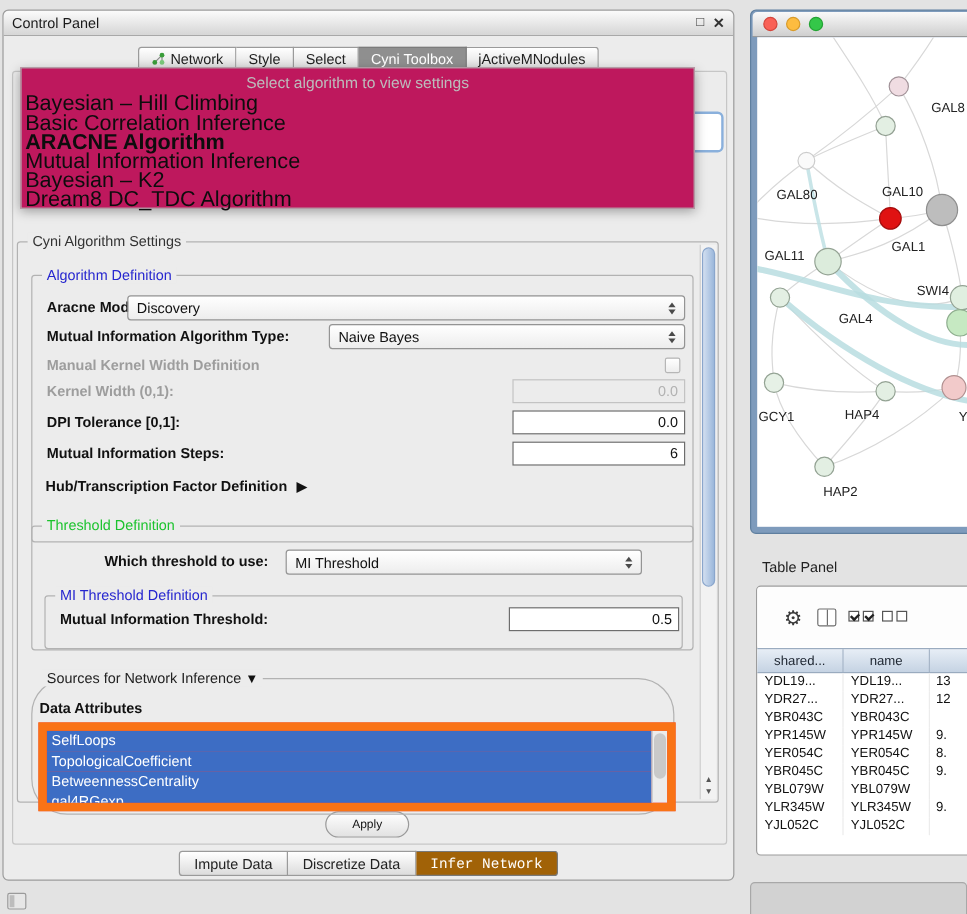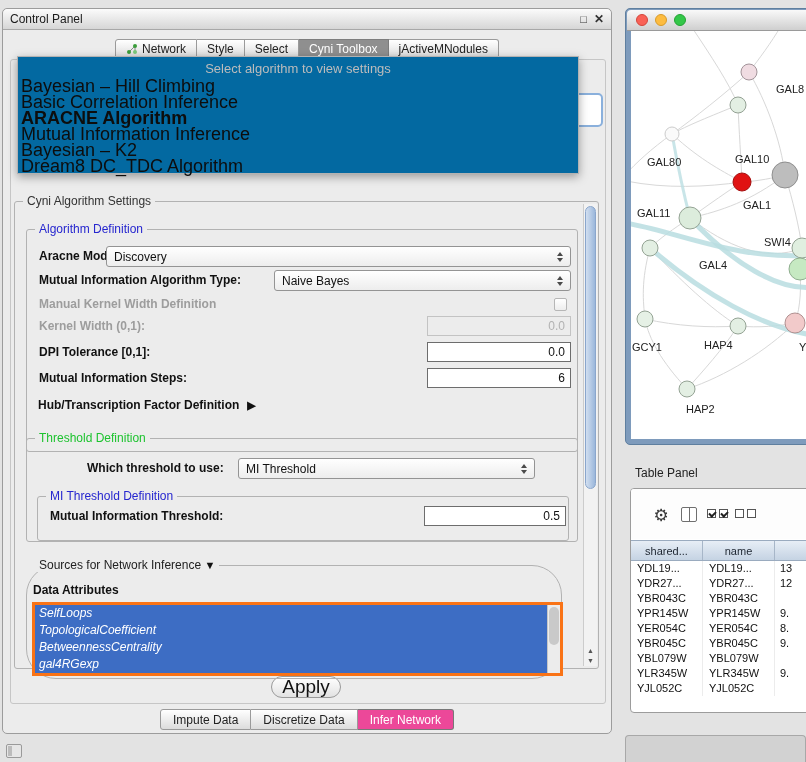--- a/index.html
+++ b/index.html
@@ -17,21 +17,21 @@
   .content-outline{position:absolute;left:7px;top:50px;width:596px;height:645px;border:1px solid #c6c6c6;border-radius:3px;}
 
   .tab-bar{position:absolute;left:0;top:30px;width:100%;display:flex;justify-content:center;z-index:2;}
   .tab{height:20px;display:flex;align-items:center;gap:4px;padding:0 10px;border:1px solid #9a9a9a;border-left:none;background:linear-gradient(#ffffff,#dcdcdc);font-size:12px;color:#222;}
   .tab:first-child{border-left:1px solid #9a9a9a;border-radius:3px 0 0 3px;justify-content:space-between;}
   .tab:last-child{border-radius:0 3px 3px 0;}
   .tab.active{background:#8f8f8f;color:#fff;border-color:#7c7c7c;}
   .tab-icon{display:inline-flex;width:12px;height:12px;}
 
   
-  .algo-popup{position:absolute;left:14px;top:47px;width:562px;height:118px;background:#0369a1;border:1px solid #b2b2b2;box-shadow:0 3px 9px rgba(0,0,0,.35);z-index:10;padding-top:2px;}
+  .algo-popup{position:absolute;left:14px;top:47px;width:562px;height:118px;background:#be185d;border:1px solid #b2b2b2;box-shadow:0 3px 9px rgba(0,0,0,.35);z-index:10;padding-top:2px;}
   .popup-placeholder{text-align:center;color:#bcbcbc;font-size:13px;height:19px;line-height:19px;}
   .popup-item{height:16px;line-height:16px;padding-left:3px;font-size:18px;color:#0d0d0d;}
   .popup-item.selected{font-weight:bold;}
 
   .combo-fragment{position:absolute;left:556px;top:84px;width:44px;height:34px;background:#fff;border:2px solid #8ab0dc;border-radius:5px;z-index:5;}
 
   
   .settings-box{position:absolute;left:11px;top:192px;width:585px;height:468px;border:1px solid #b2b2b2;border-radius:3px;z-index:1;}
   .legend{position:absolute;top:-8px;left:8px;background:#ececec;padding:0 4px;font-size:12px;color:#333;white-space:nowrap;}
   .legend.blue{color:#2626cf;}
@@ -47,37 +47,37 @@
   .spin .up{border-bottom:4px solid #4a4a4a;}
   .spin .dn{border-top:4px solid #4a4a4a;}
 
   .tfield{position:absolute;height:20px;line-height:18px;border:1px solid #6d6d6d;background:#fff;text-align:right;padding-right:5px;font-size:12px;color:#111;}
   .tfield.disabled{border-color:#c3c3c3;background:#ececec;color:#b2b2b2;}
   .checkbox{position:absolute;width:13px;height:13px;border:1px solid #b6b6b6;border-radius:2px;background:linear-gradient(#ffffff,#ededed);}
 
   .hub-row{position:absolute;left:23px;top:196px;font-weight:bold;font-size:12px;display:flex;align-items:center;gap:8px;}
   .tri{font-size:11px;color:#111;}
 
-  .attr-list{position:absolute;background:#ef4444;border:3px solid #f97316;overflow:hidden;font-style:italic;}
+  .attr-list{position:absolute;background:#ef4444;border:7px solid #f97316;overflow:hidden;}
   .attr-item{height:17px;line-height:17px;padding-left:4px;font-size:12px;color:#111;width:calc(100% - 13px);}
   .attr-item.selected{background:#3d6dc4;color:#fff;}
   .attr-scrollbar{position:absolute;right:0;top:0;bottom:0;width:13px;background:#ececec;border-left:1px solid #c6c6c6;}
   .attr-thumb{position:absolute;left:1px;top:2px;width:10px;height:38px;border-radius:5px;background:#c9c9c9;}
 
   .settings-scrollbar{position:absolute;right:1px;top:2px;width:14px;height:462px;background:#f2f2f2;border-left:1px solid #cccccc;}
   .settings-thumb{position:absolute;left:1px;top:2px;width:11px;height:283px;border-radius:6px;background:linear-gradient(90deg,#d2dff0,#9bb7db);border:1px solid #8aa6cc;}
   .sb-arrows{position:absolute;left:0;bottom:2px;width:100%;display:flex;flex-direction:column;align-items:center;gap:3px;font-size:7px;color:#555;}
 
-  .apply-btn{position:absolute;left:268px;top:667px;width:70px;height:22px;border:1px solid #9a9a9a;border-radius:11px;background:linear-gradient(#ffffff,#e2e2e2);font-size:19px;color:#111;display:flex;align-items:center;justify-content:center;}
+  .apply-btn{position:absolute;left:268px;top:667px;width:70px;height:22px;border:1px solid #9a9a9a;border-radius:11px;background:linear-gradient(#ffffff,#e2e2e2);font-size:10px;color:#111;display:flex;align-items:center;justify-content:center;}
 
   .bottom-tab-bar{position:absolute;left:0;top:700px;width:100%;display:flex;justify-content:center;}
   .btab{height:21px;display:flex;align-items:center;padding:0 12px;border:1px solid #9a9a9a;border-left:none;background:linear-gradient(#ffffff,#dcdcdc);font-size:12px;color:#222;}
   .btab:first-child{border-left:1px solid #9a9a9a;border-radius:3px 0 0 3px;}
   .btab:last-child{border-radius:0 3px 3px 0;}
-  .btab.active{background:#ec4899;color:#fff;border-color:#787878;}
+  .btab.active{background:#a16207;color:#fff;border-color:#787878;font-family:Liberation Mono, monospace;}
 
   
   .net-window{position:absolute;left:625px;top:8px;width:190px;height:437px;background:#7e9bbc;border:1px solid #5f7f9f;border-radius:5px;}
   .net-titlebar{position:absolute;left:1px;top:1px;right:1px;height:21px;border-radius:4px 4px 0 0;background:linear-gradient(#f9f9f9,#cfcfcf);border-bottom:1px solid #9a9a9a;}
   .traffic{position:absolute;top:4px;left:9px;display:flex;gap:7px;}
   .light{width:12px;height:12px;border-radius:50%;}
   .light.red{background:#f96156;border:1px solid #d3463c;}
   .light.yellow{background:#fdbc40;border:1px solid #d89b2a;}
   .light.green{background:#34c749;border:1px solid #24a334;}
   .net-canvas{position:absolute;left:5px;top:22px;right:0;bottom:5px;background:#fff;overflow:hidden;}

